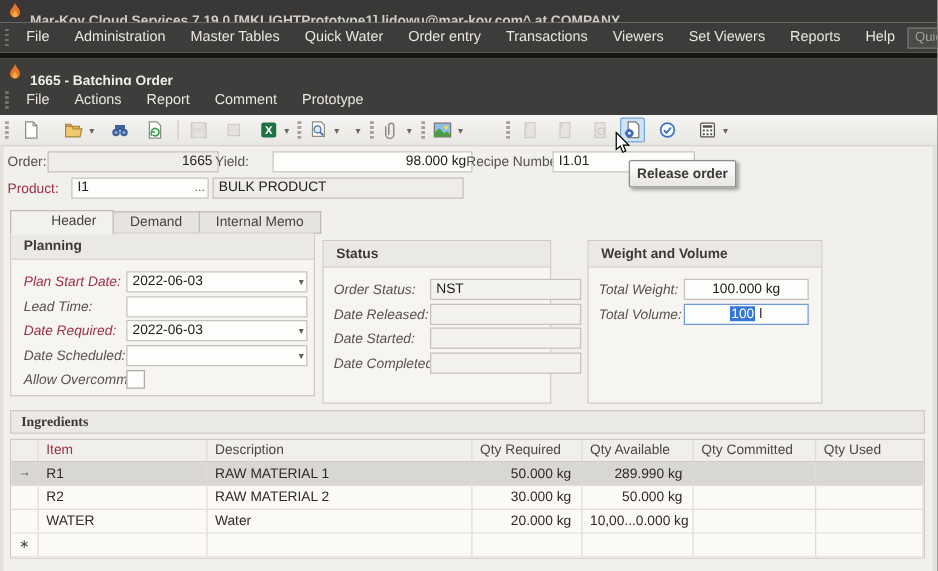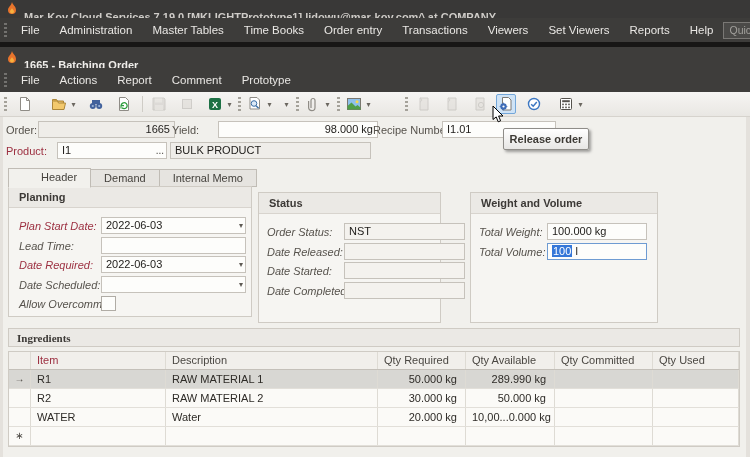--- a/index.html
+++ b/index.html
@@ -63,21 +63,21 @@
   .panel{position:absolute;background:#f6f5f2;border:1px solid #cfcbc4;box-sizing:border-box;}
   .panel-h{height:20px;line-height:20px;background:#ebe9e5;border-bottom:1px solid #d8d4ce;
     font-size:11px;font-weight:bold;color:#3c3936;padding-left:10px;}
   .pl{position:absolute;font-size:11px;color:#56524c;white-space:nowrap;font-style:italic;}
   .pl.req{color:#9c2f40;}
   .pi{position:absolute;height:15px;border:1px solid #c6c2bb;background:#fdfdfb;font-size:11px;
     line-height:15px;padding:0 4px;color:#23211e;box-sizing:content-box;white-space:nowrap;overflow:hidden;}
   .pi.ro{background:#f4f2ee;}
   .cv{position:absolute;right:2px;top:0;font-size:8px;color:#5e5a54;line-height:15px;}
   .cb{position:absolute;width:13px;height:13px;border:1px solid #b0aca5;background:#fdfdfb;}
-  .pi.num{text-align:left;}
+  .pi.num{text-align:center;}
   .pi.focus{border-color:#6e9bd2;}
   .selhl{background:#3577d8;color:#fff;padding:0 1px;}
 
   
   .ingh{position:absolute;left:8px;top:328px;width:732px;height:19px;background:#ebe9e5;
     border:1px solid #cfcbc4;line-height:19px;padding-left:8px;font-weight:bold;font-size:11px;
     color:#3c3936;box-sizing:border-box;font-family:Liberation Serif, serif;}
   .tbl{position:absolute;left:8px;top:351px;width:732px;font-size:11px;background:#fbfaf7;
     border:1px solid #cfcbc4;box-sizing:border-box;}
   .trow{display:grid;grid-template-columns:22px 135px 212px 88px 89px 98px 1fr;height:18px;
@@ -105,21 +105,21 @@
         <path d="M6 6c.4 1.5 2 2 2 3.6A2 2 0 0 1 4 9.6C4 8 5.6 7.5 6 6Z" fill="#f6b13e"></path>
       </svg>
     <span class="ttext">Mar-Kov Cloud Services 7.19.0 [MKLIGHTPrototype1] lidowu@mar-kov.com^ at COMPANY</span>
   </div>
 
   <div class="mbar mbar1">
     <span class="grip"></span>
     <span class="mitem">File</span>
     <span class="mitem">Administration</span>
     <span class="mitem">Master Tables</span>
-    <span class="mitem">Time Books</span>
+    <span class="mitem">Quick Water</span>
     <span class="mitem">Order entry</span>
     <span class="mitem">Transactions</span>
     <span class="mitem">Viewers</span>
     <span class="mitem">Set Viewers</span>
     <span class="mitem">Reports</span>
     <span class="mitem">Help</span>
     <span class="mspacer"></span>
     <span class="ql">
       <input placeholder="Quick Launch (Ctrl+Q)" style="">
       

